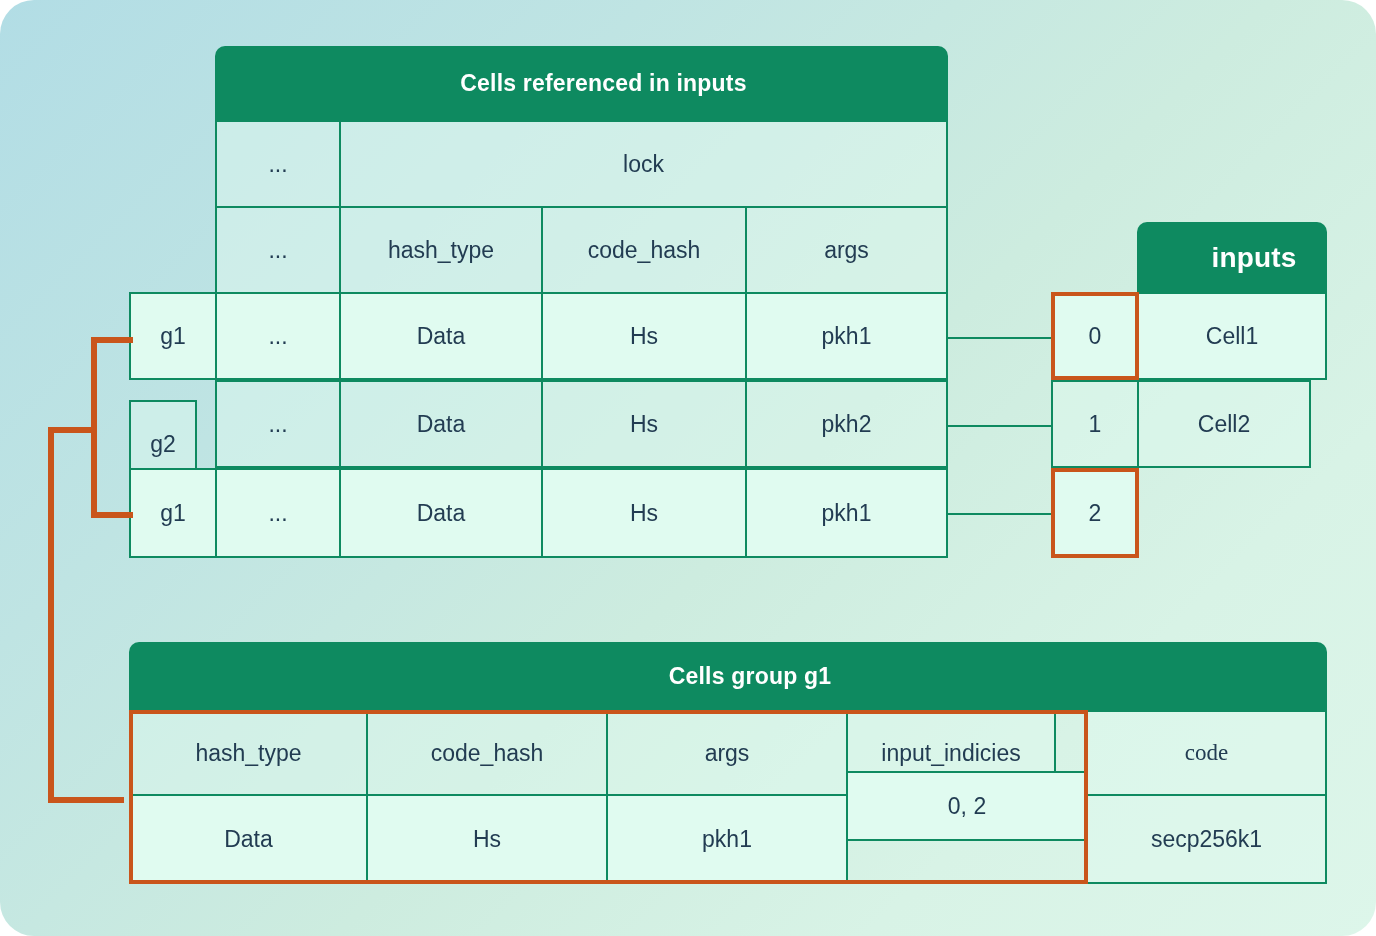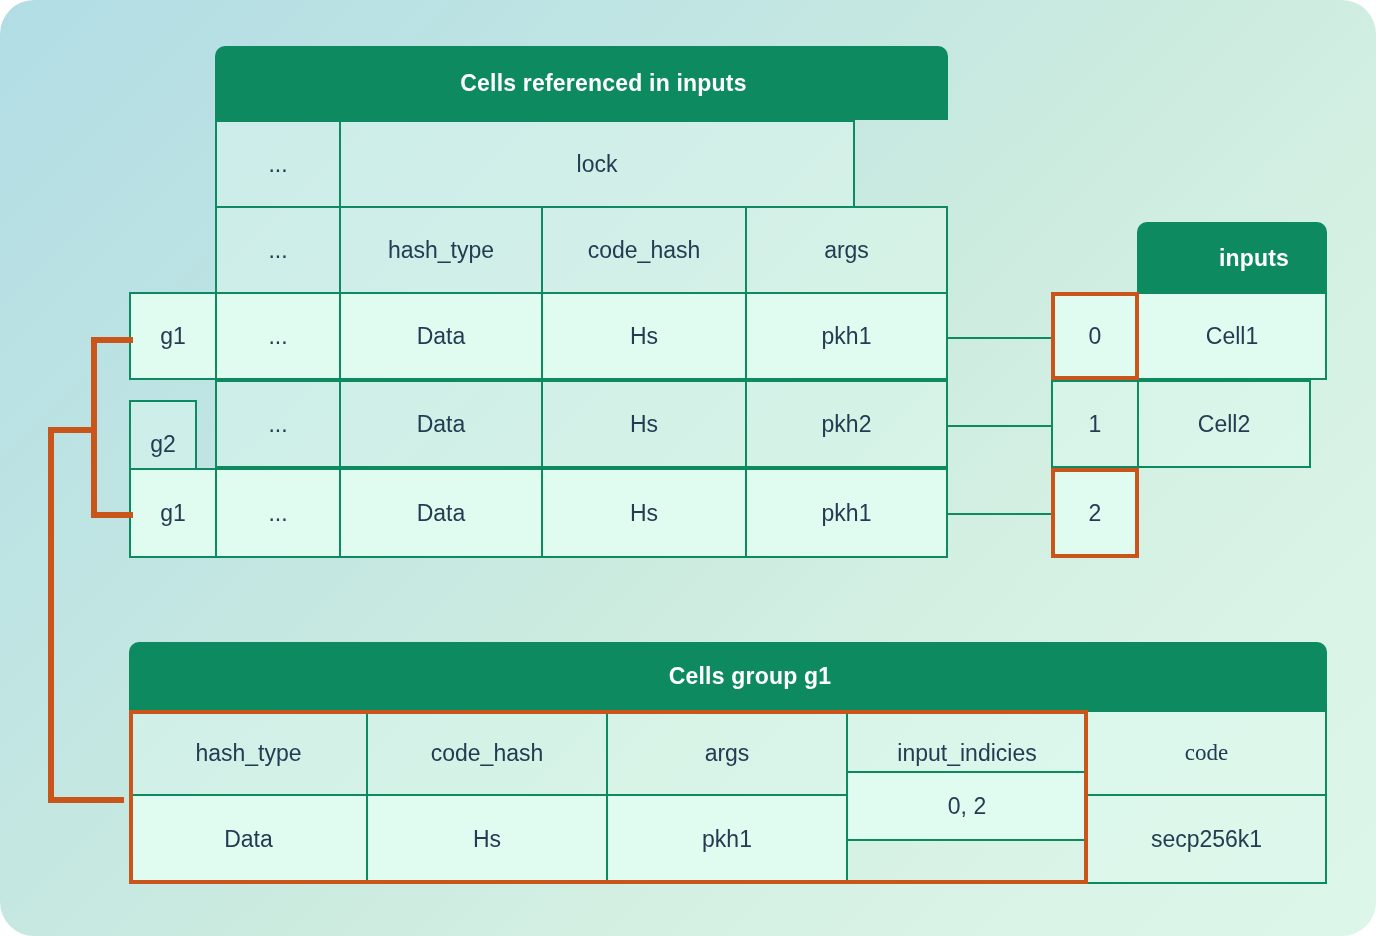--- a/index.html
+++ b/index.html
@@ -80,21 +80,21 @@
   }
 </style>
 </head>
 <body>
 
 <div id="canvas">
 
   <div class="thead" style="left:215px; top:46px; width:733px; height:74px;">Cells referenced in inputs</div>
 
   <div class="cell hdrrow" style="left:215px; top:120px; width:126px; height:88px;">...</div>
-  <div class="cell hdrrow" style="left:339px; top:120px; width:516px; height:88px;">lock</div>
+  <div class="cell hdrrow" style="left:339px; top:120px; width:609px; height:88px;">lock</div>
 
   <div class="cell hdrrow" style="left:215px; top:206px; width:126px; height:88px;">...</div>
   <div class="cell hdrrow" style="left:339px; top:206px; width:204px; height:88px;">hash_type</div>
   <div class="cell hdrrow" style="left:541px; top:206px; width:206px; height:88px;">code_hash</div>
   <div class="cell hdrrow" style="left:745px; top:206px; width:203px; height:88px;">args</div>
 
   <div class="cell light" style="left:129px; top:292px; width:88px; height:88px;">g1</div>
   <div class="cell light" style="left:215px; top:292px; width:126px; height:88px;">...</div>
   <div class="cell light" style="left:339px; top:292px; width:204px; height:88px;">Data</div>
   <div class="cell light" style="left:541px; top:292px; width:206px; height:88px;">Hs</div>
@@ -109,39 +109,39 @@
   <div class="cell light" style="left:129px; top:468px; width:88px; height:90px;">g1</div>
   <div class="cell light" style="left:215px; top:468px; width:126px; height:90px;">...</div>
   <div class="cell light" style="left:339px; top:468px; width:204px; height:90px;">Data</div>
   <div class="cell light" style="left:541px; top:468px; width:206px; height:90px;">Hs</div>
   <div class="cell light" style="left:745px; top:468px; width:203px; height:90px;">pkh1</div>
 
   <div class="conn" style="left:948px; top:337px; width:105px; height:2px;"></div>
   <div class="conn" style="left:948px; top:425px; width:105px; height:2px;"></div>
   <div class="conn" style="left:948px; top:513px; width:105px; height:2px;"></div>
 
-  <div class="thead" style="left:1137px; top:222px; width:190px; height:72px; font-size:23px;">inputs</div>
+  <div class="thead" style="left:1137px; top:222px; width:190px; height:72px; font-size:28px;">inputs</div>
 
   <div class="cell light" style="left:1051px; top:292px; width:88px; height:88px;">0</div>
   <div class="cell light" style="left:1137px; top:292px; width:190px; height:88px;">Cell1</div>
 
   <div class="cell tint" style="left:1051px; top:380px; width:88px; height:88px;">1</div>
   <div class="cell tint" style="left:1137px; top:380px; width:174px; height:88px;">Cell2</div>
 
   <div class="cell light" style="left:1051px; top:468px; width:88px; height:90px;">2</div>
 
   <div class="hl" style="left:1051px; top:292px; width:88px; height:88px;"></div>
   <div class="hl" style="left:1051px; top:468px; width:88px; height:90px;"></div>
 
   <div class="thead" style="left:129px; top:642px; width:1198px; height:68px;">Cells group g1</div>
 
   <div class="cell tint" style="left:129px; top:710px; width:239px; height:86px;">hash_type</div>
   <div class="cell tint" style="left:366px; top:710px; width:242px; height:86px;">code_hash</div>
   <div class="cell tint" style="left:606px; top:710px; width:242px; height:86px;">args</div>
-  <div class="cell tint" style="left:846px; top:710px; width:242px; height:86px;">input_indicies</div>
+  <div class="cell tint" style="left:846px; top:710px; width:210px; height:86px;">input_indicies</div>
   <div class="cell tint" style="left:1086px; top:710px; width:241px; height:86px;font-family:Liberation Serif, serif;">code</div>
 
   <div class="cell light" style="left:129px; top:794px; width:239px; height:90px;">Data</div>
   <div class="cell light" style="left:366px; top:794px; width:242px; height:90px;">Hs</div>
   <div class="cell light" style="left:606px; top:794px; width:242px; height:90px;">pkh1</div>
   <div class="cell light" style="left:846px; top:771px; width:242px; height:70px;">0, 2</div>
   <div class="cell tint" style="left:1086px; top:794px; width:241px; height:90px;">secp256k1</div>
 
   <div class="hl" style="left:129px; top:710px; width:959px; height:174px;"></div>
 

